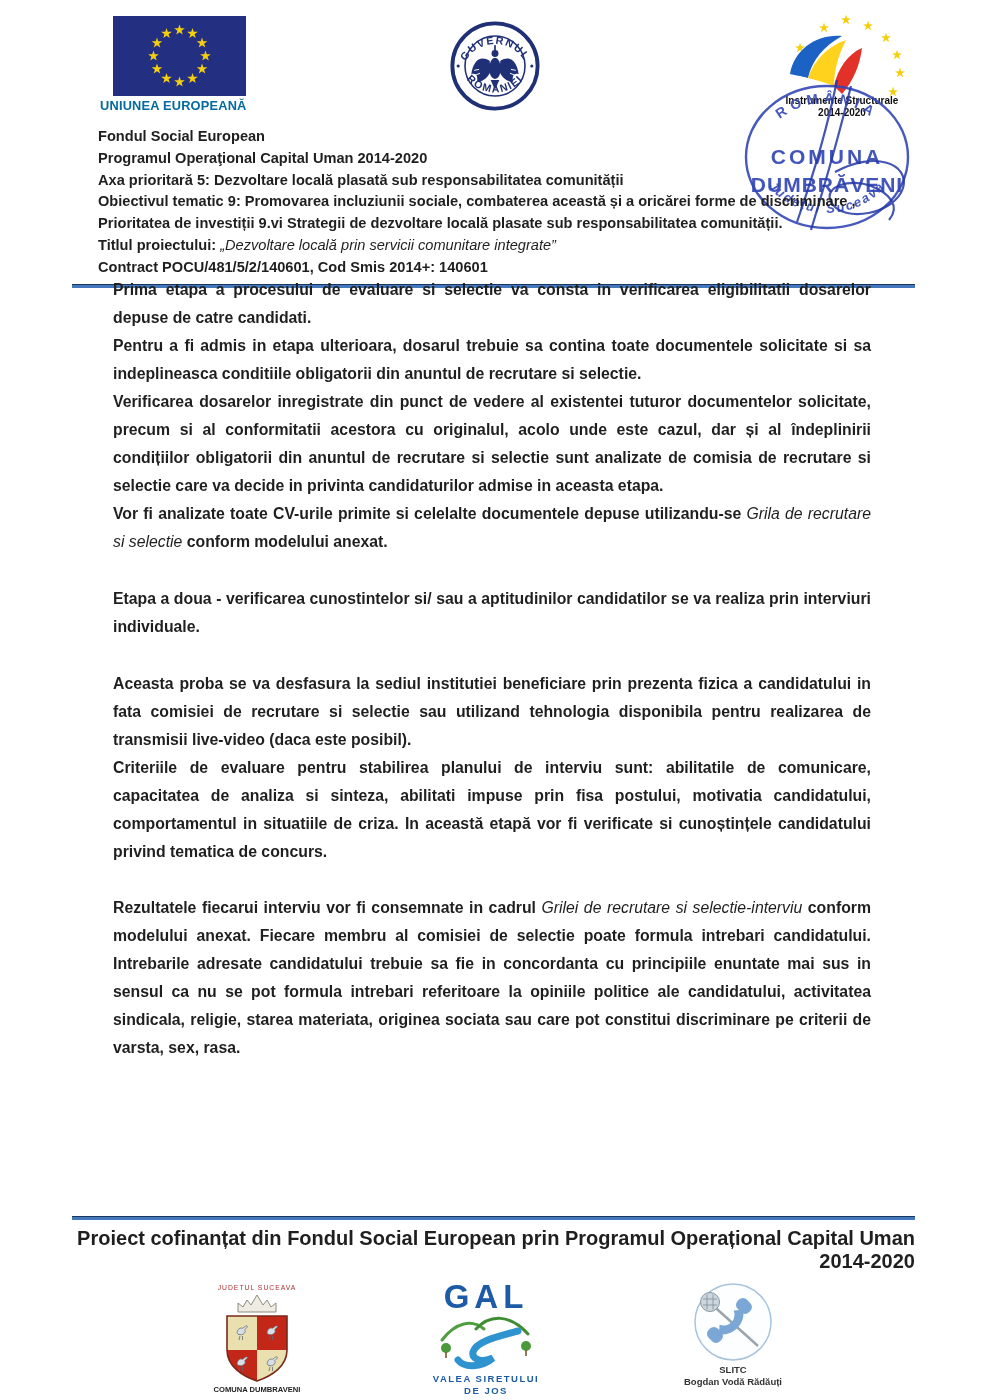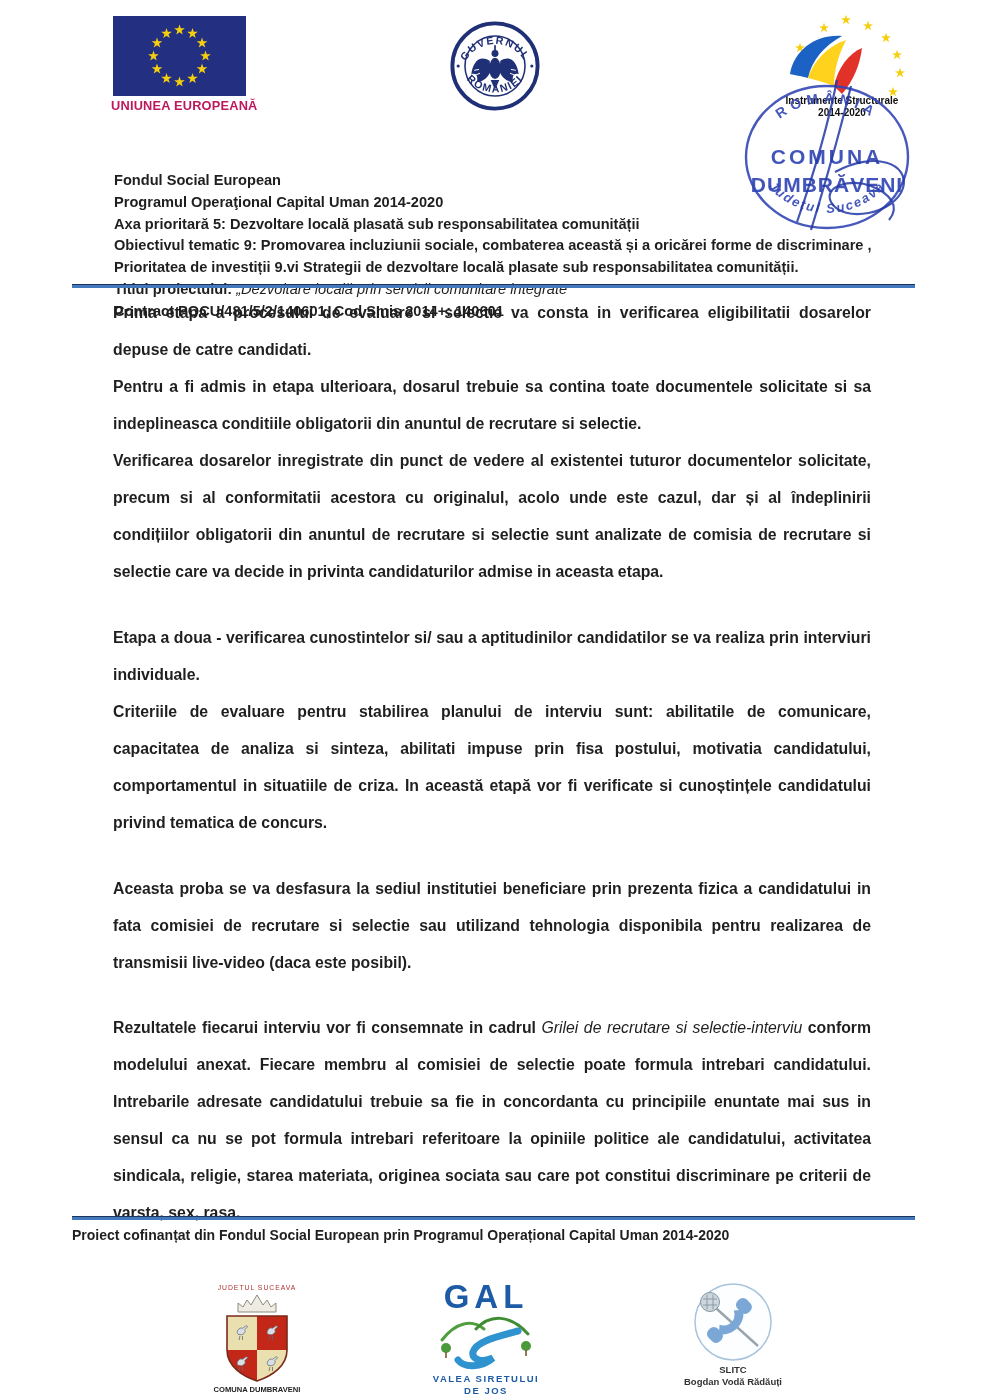--- a/index.html
+++ b/index.html
@@ -2,45 +2,45 @@
 <html><head>
 <meta charset="utf-8">
 <style>
   html,body{margin:0;padding:0;background:#ffffff;}
   .page{
     position:relative;width:988px;height:1400px;background:#ffffff;
     font-family:"Liberation Sans",sans-serif;color:#1f1f1f;overflow:hidden;
   }
   
   .eu-flag{position:absolute;left:113px;top:16px;}
-  .eu-label{position:absolute;left:111px;top:98px;width:160px;
-    font-size:12.8px;font-weight:bold;color:#be185d;letter-spacing:.2px;}
+  .eu-label{position:absolute;left:100px;top:98px;width:160px;
+    font-size:12.8px;font-weight:bold;color:#0369a1;letter-spacing:.2px;}
   .gov-seal{position:absolute;left:449px;top:20px;}
   .structural{position:absolute;left:780px;top:12px;}
   .stamp{position:absolute;left:725px;top:72px;}
   
-  .program{position:absolute;left:114px;top:126px;width:810px;margin-top:44px;}
+  .program{position:absolute;left:98px;top:126px;width:810px;}
   .prog-line{line-height:21.8px;font-size:14.6px;white-space:nowrap;}
   
   .rule{position:absolute;left:72px;width:843px;height:3px;
     background:#4478bc;border-top:1px solid #17375e;}
   .rule-top{top:284px;}
   .rule-bottom{top:1216px;}
   
-  .body-text{position:absolute;left:113px;top:294px;width:758px;
-    font-size:15.8px;line-height:37px;text-align:justify;}
+  .body-text{position:absolute;left:113px;top:276px;width:758px;
+    font-size:15.8px;line-height:28px;text-align:justify;}
   .para{margin:0;}
   .para.spaced{margin-top:28.8px;}
   .run-normal{font-style:normal;font-weight:700;}
   .run-bold{font-weight:700;}
   .run-italic{font-style:italic;}
   .run-bold-italic{font-weight:400;font-style:italic;}
   
   .footer-note{position:absolute;left:72px;top:1227px;width:843px;
-    text-align:left;font-size:14px;font-weight:700;}
+    text-align:right;font-size:20px;font-weight:700;}
   .logo-commune{position:absolute;left:196px;top:1280px;}
   .logo-gal{position:absolute;left:430px;top:1276px;}
   .logo-slitc{position:absolute;left:676px;top:1280px;}
   svg text{font-family:"Liberation Sans",sans-serif;}
 </style>
 </head>
 <body>
 
 <div class="page">
 
@@ -151,23 +151,24 @@
       <div class="prog-line"><span class="run-normal">Titlul proiectului: </span><span class="run-bold-italic">„Dezvoltare locală prin servicii comunitare integrate”</span></div>
       <div class="prog-line"><span class="run-normal">Contract POCU/481/5/2/140601, Cod Smis 2014+: 140601</span></div>
     </div>
 
   <div class="rule rule-top"></div>
 
   <div class="body-text">
       <div class="para"><span class="run-bold">Prima etapa a procesului de evaluare si selectie va consta in verificarea eligibilitatii dosarelor depuse de catre candidati.</span></div>
       <div class="para"><span class="run-normal">Pentru a fi admis in etapa ulterioara, dosarul trebuie sa contina toate documentele solicitate si sa indeplineasca conditiile obligatorii din anuntul de recrutare si selectie.</span></div>
       <div class="para"><span class="run-normal">Verificarea dosarelor inregistrate din punct de vedere al existentei tuturor documentelor solicitate, precum si al conformitatii acestora cu originalul, acolo unde este cazul, dar și al îndeplinirii condițiilor obligatorii din anuntul de recrutare si selectie sunt analizate de comisia de recrutare si selectie care va decide in privinta candidaturilor admise in aceasta etapa.</span></div>
+      <div class="para"><span class="run-normal">Vor fi analizate toate CV-urile primite si celelalte documentele depuse utilizandu-se </span><span class="run-italic">Grila de recrutare si selectie</span><span class="run-normal"> conform modelului anexat.</span></div>
       <div class="para spaced"><span class="run-bold">Etapa a doua - verificarea cunostintelor si/ sau a aptitudinilor candidatilor se va realiza prin interviuri individuale.</span></div>
+      <div class="para spaced"><span class="run-normal">Aceasta proba se va desfasura la sediul institutiei beneficiare prin prezenta fizica a candidatului in fata comisiei de recrutare si selectie sau utilizand tehnologia disponibila pentru realizarea de transmisii live-video (daca este posibil).</span></div>
       <div class="para"><span class="run-normal">Criteriile de evaluare pentru stabilirea planului de interviu sunt: abilitatile de comunicare, capacitatea de analiza si sinteza, abilitati impuse prin fisa postului, motivatia candidatului, comportamentul in situatiile de criza. In această etapă vor fi verificate si cunoștințele candidatului privind tematica de concurs.</span></div>
-      <div class="para spaced"><span class="run-normal">Aceasta proba se va desfasura la sediul institutiei beneficiare prin prezenta fizica a candidatului in fata comisiei de recrutare si selectie sau utilizand tehnologia disponibila pentru realizarea de transmisii live-video (daca este posibil).</span></div>
       <div class="para spaced"><span class="run-normal">Rezultatele fiecarui interviu vor fi consemnate in cadrul </span><span class="run-italic">Grilei de recrutare si selectie-interviu</span><span class="run-normal"> conform modelului anexat. Fiecare membru al comisiei de selectie poate formula intrebari candidatului. Intrebarile adresate candidatului trebuie sa fie in concordanta cu principiile enuntate mai sus in sensul ca nu se pot formula intrebari referitoare la opiniile politice ale candidatului, activitatea sindicala, religie, starea materiata, originea sociata sau care pot constitui discriminare pe criterii de varsta, sex, rasa.</span></div>
     </div>
 
   <div class="rule rule-bottom"></div>
 
   <div class="footer-note">Proiect cofinanțat din Fondul Social European prin Programul Operațional Capital Uman 2014-2020</div>
 
   <svg class="logo-commune" width="122" height="114" viewBox="0 0 122 114">
     <text x="61" y="10" text-anchor="middle" font-size="6.8" fill="#b03030" letter-spacing="1">JUDETUL SUCEAVA</text>
     <path d="M42,32 l0,-9 5,4 4,-7 4,5 6,-10 6,10 4,-5 4,7 5,-4 0,9 z" fill="#efece3" stroke="#8d8d7d" stroke-width="1"></path>

